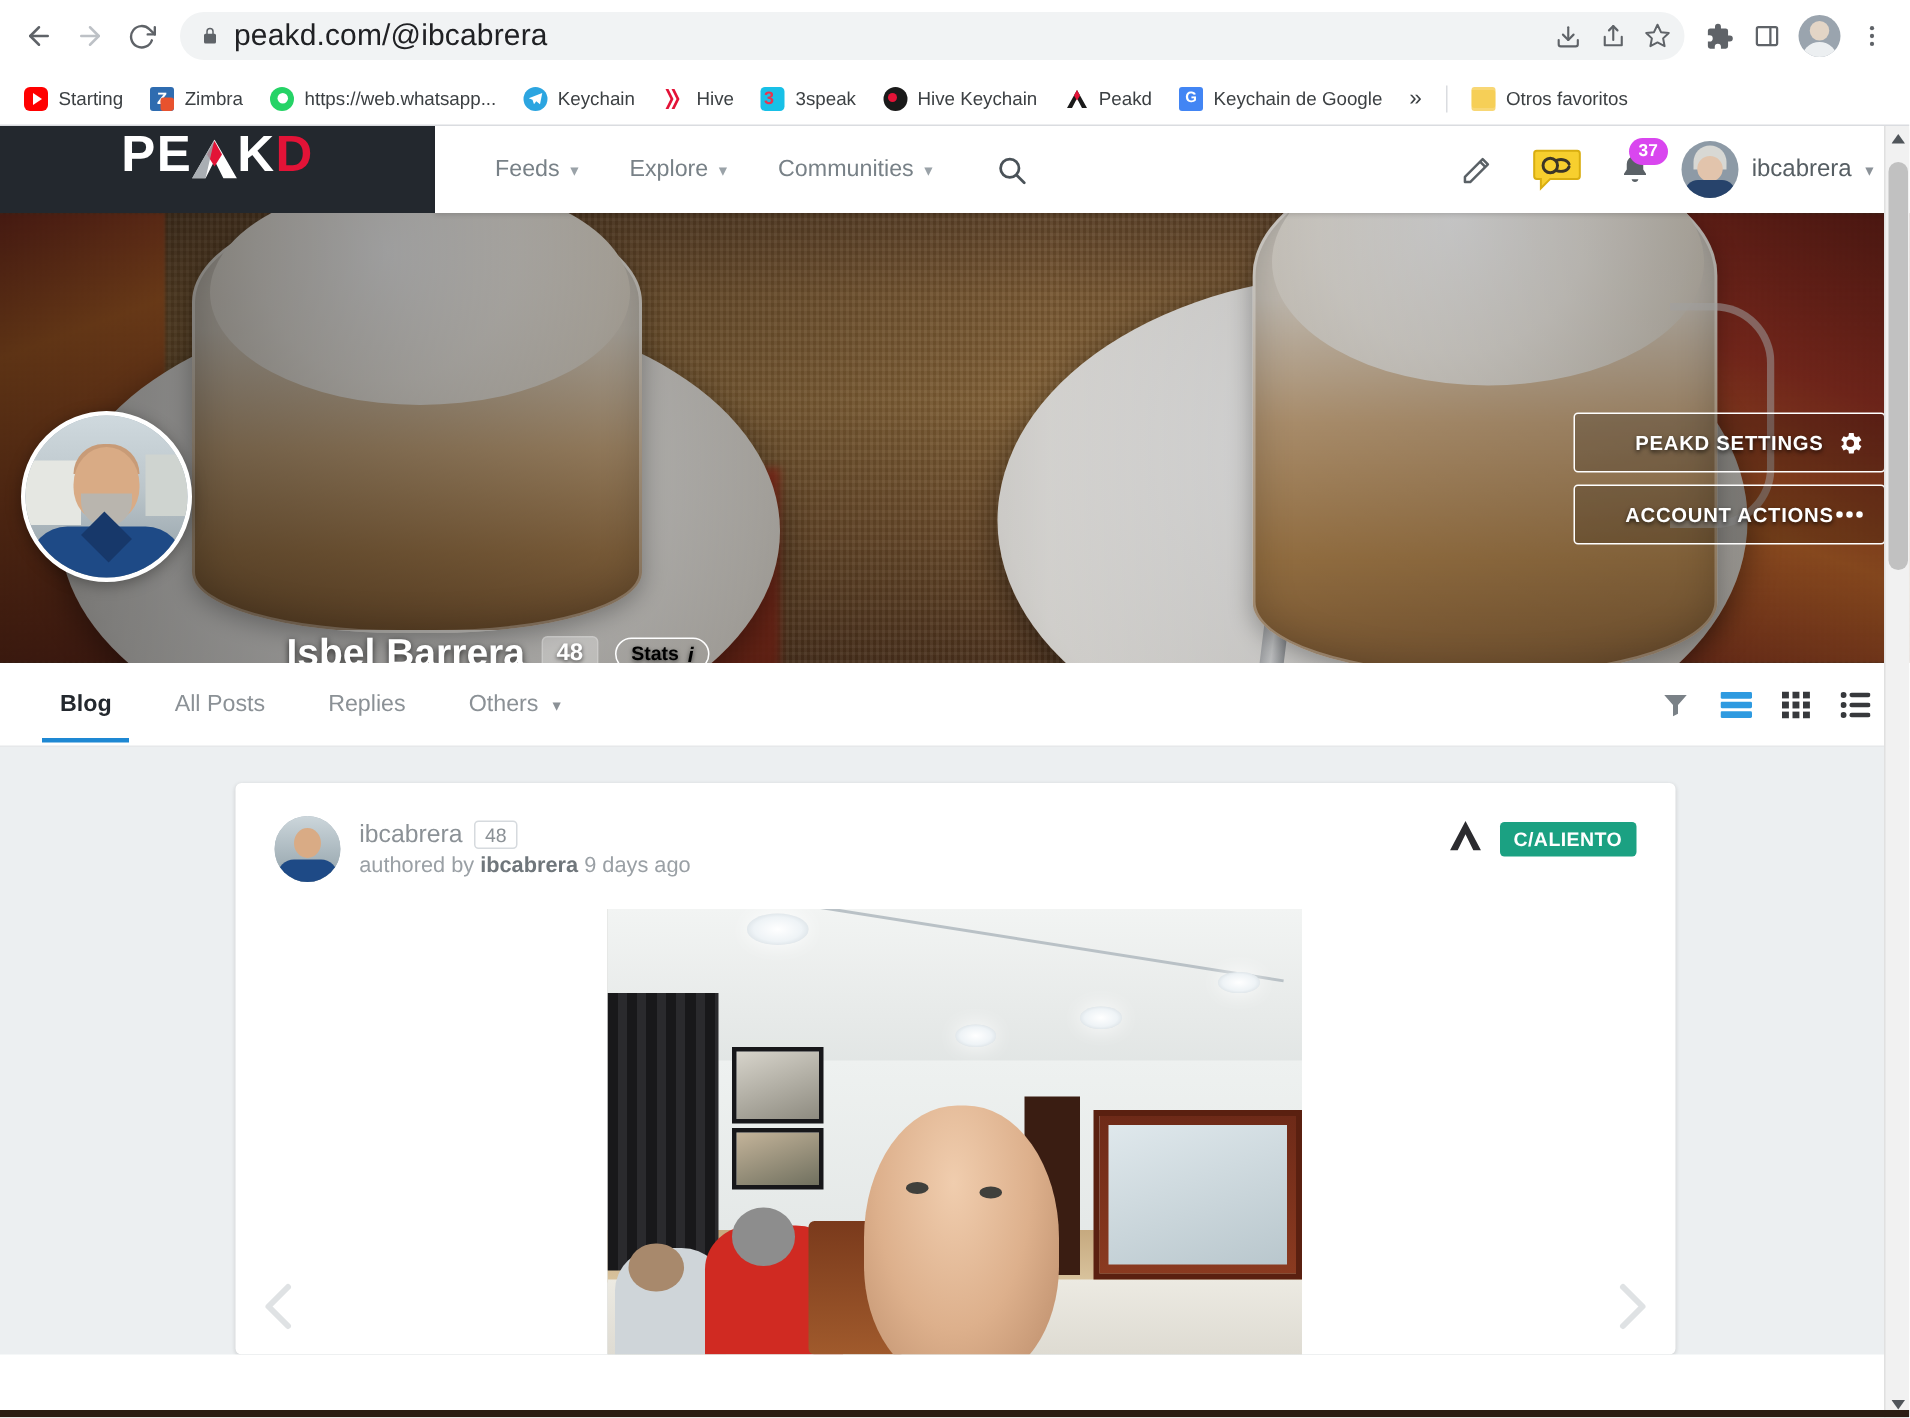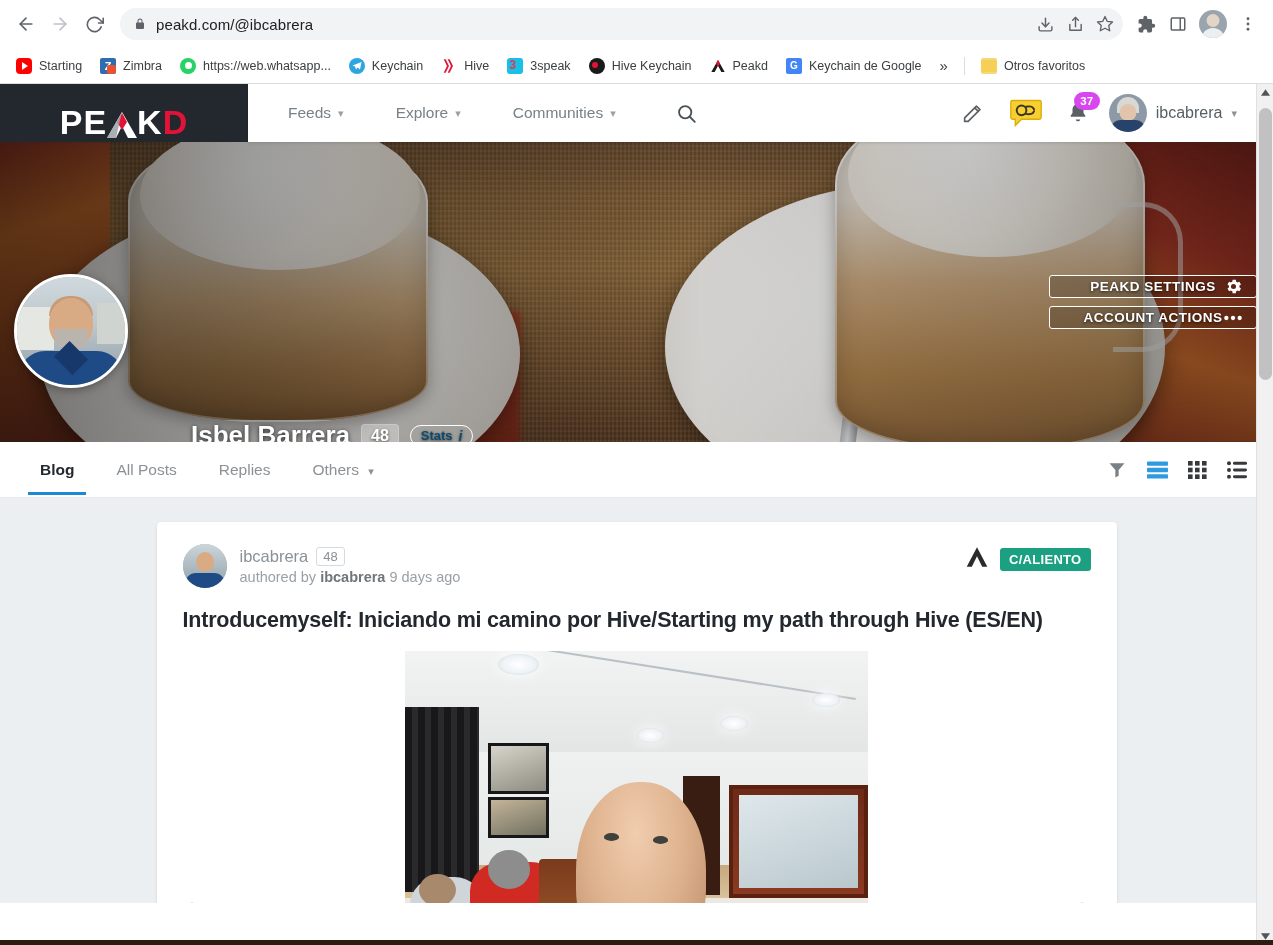--- a/index.html
+++ b/index.html
@@ -26,21 +26,21 @@
   .nav-btn svg { display: block; }
 
   .omnibox {
     flex: 1; height: 32px; margin-left: 8px; margin-right: 6px;
     background: #f1f3f4; border-radius: 16px;
     display: flex; align-items: center; padding: 0 14px; gap: 10px;
     position: relative;
   }
   .omnibox .lock { color: #5f6368; display:flex; align-items:center; }
   .omnibox .url {
-    font-size: 15px; color: #202124; letter-spacing: .1px;
+    font-size: 20px; color: #202124; letter-spacing: .1px;
     white-space: nowrap; overflow: hidden;
   }
   .omni-right {
     position: absolute; right: 4px; top: 0; height: 32px;
     display: flex; align-items: center; gap: 2px;
   }
   .omni-icon {
     width: 28px; height: 28px; border-radius: 50%;
     display:flex; align-items:center; justify-content:center; color:#5f6368;
   }
@@ -104,34 +104,34 @@
     width:16px; height:12px; background:#f6cf57; border-radius:0 2px 2px 2px;}
   .bm-sep { width:1px; height:18px; background:#dadce0; margin:0 6px; }
   .bm-chev { padding: 4px 8px; color:#3c4043; font-size:15px; }
 
   
   .app { position: relative; width: 1273px; height: 861px; overflow: hidden; }
 
   
   .pk-header { height: 58px; display: flex; align-items: stretch; position:relative; z-index:5;}
   .pk-logo {
-    width: 248px; background: #23282e; display: flex;
-    align-items: flex-end; justify-content: center;
+    width: 290px; background: #23282e; display: flex;
+    align-items: flex-start; justify-content: center;
   }
   .logo-text {
     font-size: 34px; font-weight: 700; letter-spacing: 1px;
     display: flex; align-items: center; color: #ffffff;
   }
   .logo-a { position: relative; width: 30px; height: 34px; display:inline-block;}
   .logo-a svg { position:absolute; left:0; top:6px; }
   .logo-d { color: #e31337; }
 
   .pk-nav {
     flex: 1; background: #ffffff; display: flex; align-items: center;
-    padding: 0 26px 0 26px; gap: 24px;
+    padding: 0 14px 0 26px; gap: 6px;
     box-shadow: 0 1px 3px rgba(0,0,0,.13);
   }
   .nav-item {
     display: flex; align-items: center; gap: 7px;
     padding: 8px 14px; font-size: 15.5px; color: #788187;
   }
   .nav-item .chev { font-size: 11px; color:#9aa2a8; }
   .nav-search { padding: 8px 12px; margin-left: 10px; color:#4a5258; display:flex;}
   .nav-spacer { flex: 1; }
   .nav-right { display:flex; align-items:center; gap: 6px; }
@@ -241,31 +241,31 @@
   }
   .rep-badge {
     background: rgba(255,255,255,.28); color: #fff; font-size: 16px;
     font-weight: 700; padding: 2px 9px; border-radius: 4px;
     border: 1px solid rgba(255,255,255,.20);
     text-shadow: 0 1px 3px rgba(0,0,0,.6);
   }
   .stats-pill {
     display: flex; align-items: center; gap: 6px;
     border: 1.6px solid #ffffff; border-radius: 14px;
-    padding: 2px 10px; color: #0c4a6e; font-size: 13px; font-weight: 600;
+    padding: 2px 10px; color: #000000; font-size: 13px; font-weight: 600;
     text-shadow: 0 1px 3px rgba(0,0,0,.6);
   }
   .stats-pill .i { font-style: italic; font-weight: 700; font-size: 14px; }
 
   .cover-actions {
     position: absolute; right: 16px; top: 133px;
     display: flex; flex-direction: column; gap: 8px; width: 208px;
   }
   .cov-btn {
-    height: 23px; border: 1.5px solid #ffffff; border-radius: 3px;
+    height: 40px; border: 1.5px solid #ffffff; border-radius: 3px;
     display: flex; align-items: center; justify-content: center;
     position: relative; color: #ffffff; font-size: 13.5px; font-weight: 700;
     letter-spacing: .5px; background: rgba(0,0,0,.18);
     text-shadow: 0 1px 3px rgba(0,0,0,.7);
   }
   .cov-btn .cb-ico { position: absolute; right: 13px; display: flex; align-items:center;}
 
   
   .tabs-bar {
     height: 56px; background: #ffffff; display: flex; align-items: center;
@@ -755,21 +755,20 @@
 
       <div class="post-comm">
         <span>
           <svg width="26" height="26" viewBox="0 0 24 24">
               <path d="M12 3L21.5 21H16.8L12 11.2L7.2 21H2.5z" fill="#2b2b2f"></path>
             </svg>
         </span>
         <span class="comm-tag">C/ALIENTO</span>
       </div>
 
-      <div class="post-title">Introducemyself: Iniciando mi camino por Hive/Starting my path through Hive (ES/EN)</div>
 
       <div class="post-img">
         <span class="ri-ceil"></span>
         <span class="ri-wall"></span>
         <span class="ri-wain"></span>
         <span class="ri-low"></span>
         <span class="ri-rail"></span>
         <span class="ri-lamp ri-l1"></span>
         <span class="ri-lamp ri-l2"></span>
         <span class="ri-lamp ri-l3"></span>

